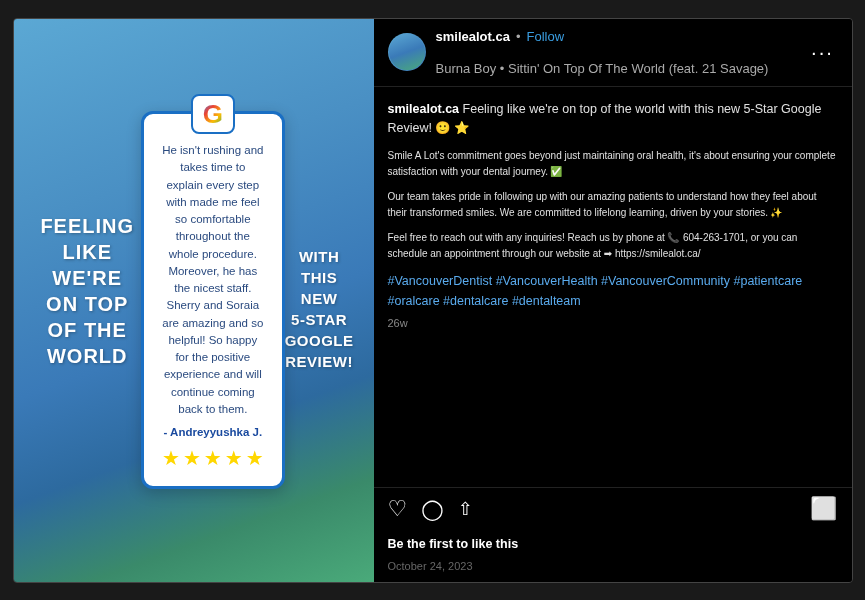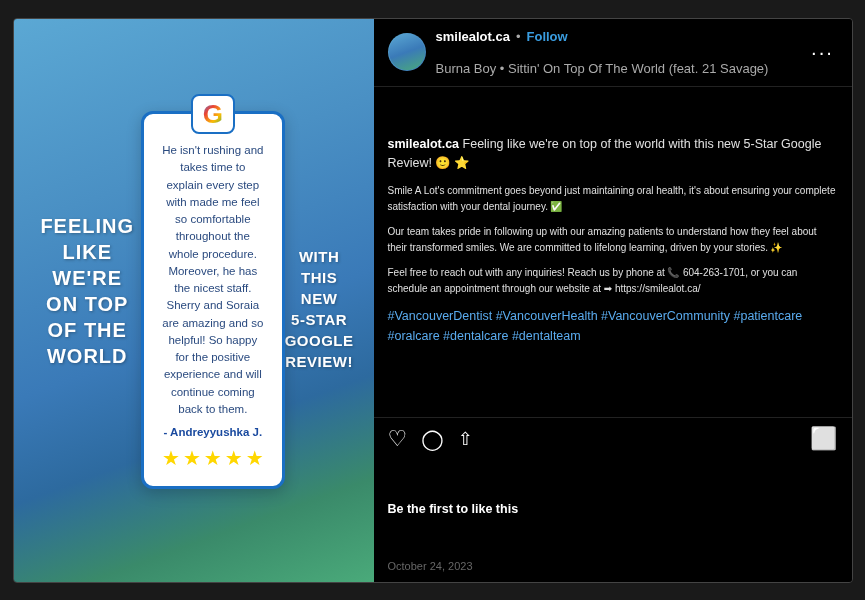--- a/index.html
+++ b/index.html
@@ -113,21 +113,20 @@
       line-height: 1.4;
     }
 
     
     .right-panel {
       flex: 1;
       background: #000000;
       display: flex;
       flex-direction: column;
       overflow: hidden;
-      gap: 35px;
     }
     .post-header {
       display: flex;
       align-items: center;
       padding: 10px 14px;
       border-bottom: 1px solid #222;
     }
     .avatar {
       width: 38px;
       height: 38px;
@@ -159,21 +158,21 @@
       font-size: 13px;
       font-weight: 600;
     }
     .dot-separator {
       color: #aaaaaa;
       font-size: 13px;
     }
     .follow-btn {
       color: #3a9de0;
       font-size: 13px;
-      font-weight: 700;
+      font-weight: 400;
       cursor: pointer;
       background: none;
       border: none;
     }
     .subtitle {
       color: #aaaaaa;
       font-size: 13px;
       margin-top: 17px;
     }
     .more-icon {
@@ -312,20 +311,21 @@
 
       <div class="caption-block">
         <span class="caption-username">smilealot.ca</span><span class="caption-text"> Feeling like we're on top of the world with this new 5-Star Google Review! 🙂 ⭐</span>
       </div>
 
       <p class="paragraph">Smile A Lot's commitment goes beyond just maintaining oral health, it's about ensuring your complete satisfaction with your dental journey. ✅</p>
       <p class="paragraph">Our team takes pride in following up with our amazing patients to understand how they feel about their transformed smiles. We are committed to lifelong learning, driven by your stories. ✨</p>
       <p class="paragraph">Feel free to reach out with any inquiries! Reach us by phone at 📞 604-263-1701, or you can schedule an appointment through our website at ➡ https://smilealot.ca/</p>
 
       <div class="hashtags">#VancouverDentist #VancouverHealth #VancouverCommunity #patientcare #oralcare #dentalcare #dentalteam</div>
+      <div class="time-ago">26w</div>
     </div>
 
     <div class="action-bar">
       <div class="action-icons-left">
         <span class="action-icon">♡</span>
         <span class="action-icon" style="font-size:20px; margin-top:1px;">◯</span>
         <span class="action-icon" style="font-size:18px; margin-top:2px;">⇧</span>
       </div>
       <span class="bookmark-icon">⬜</span>
     </div>

